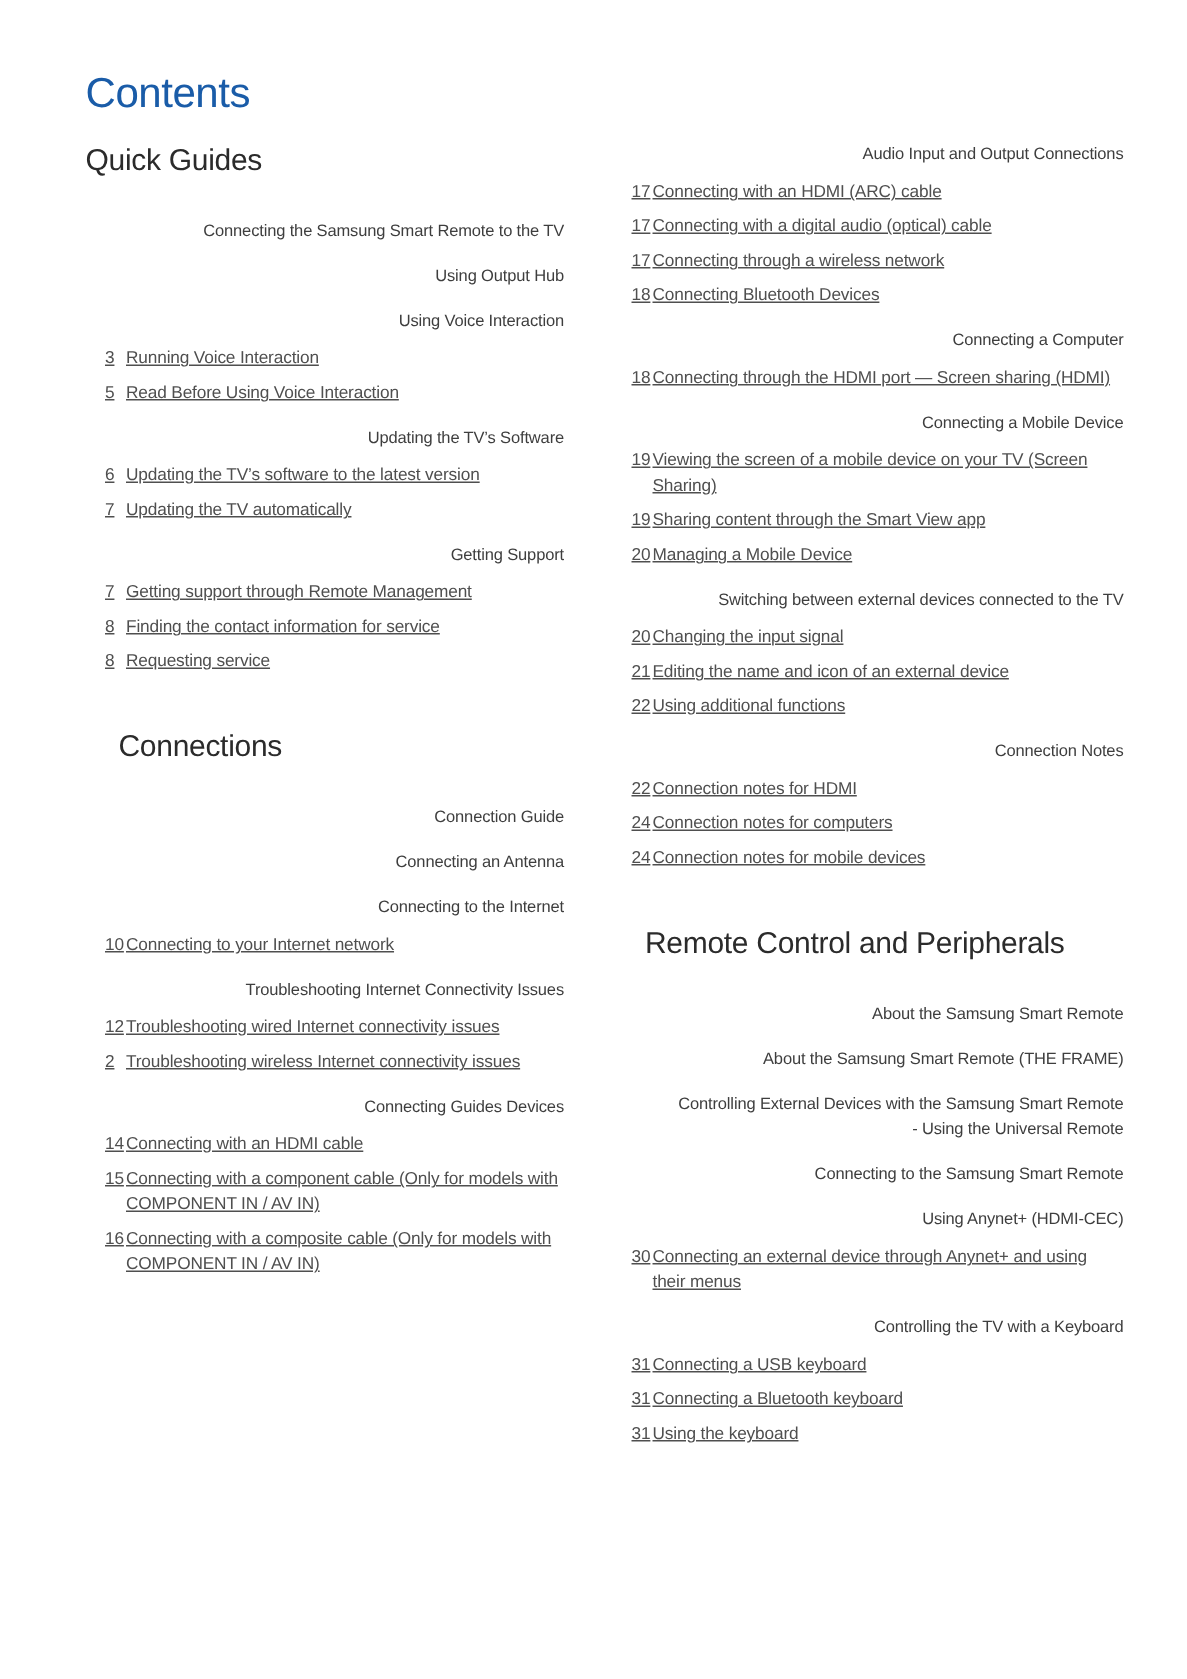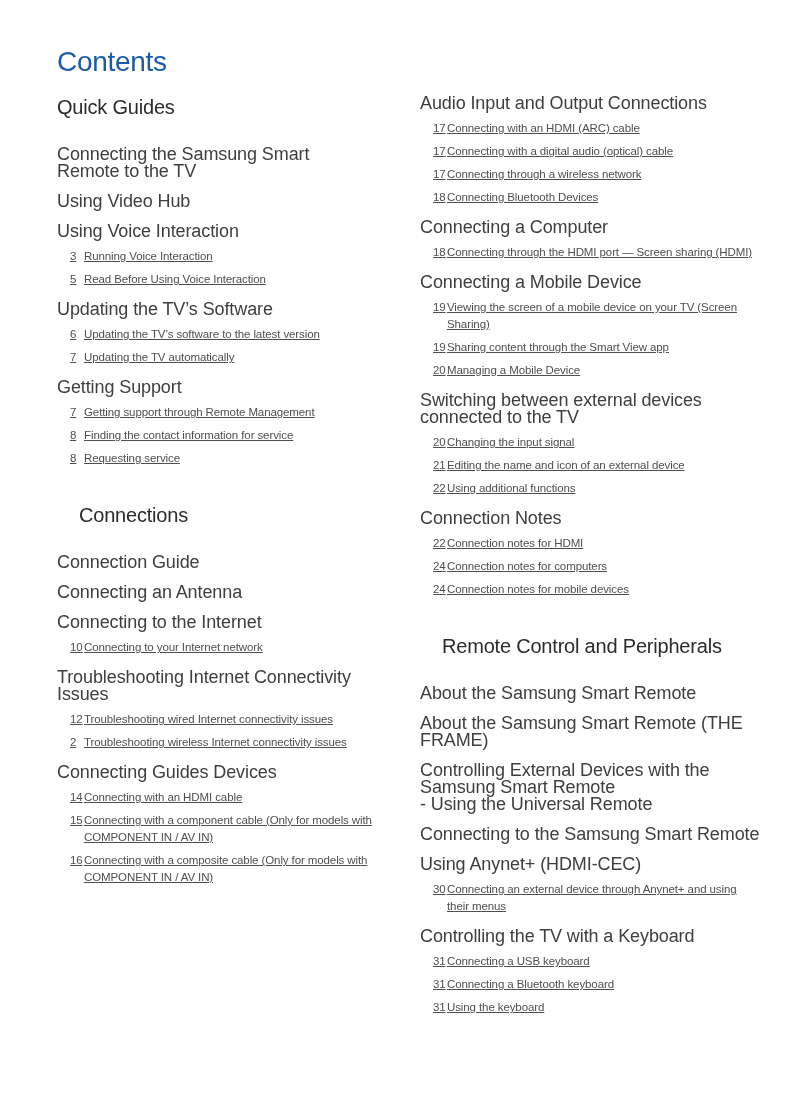--- a/index.html
+++ b/index.html
@@ -20,42 +20,43 @@
     font-size: 28px;
     font-weight: 500;
     letter-spacing: -0.3px;
     color: #1a5ca8;
     line-height: 1.15;
     margin-bottom: 17px;
   }
   .columns {
     display: flex;
     align-items: flex-start;
-    gap: 44px;
+    gap: 32px;
   }
   .col { flex: 0 0 auto; }
   .col-1 { width: 319px; }
   .col-2 { width: 341px; }
   .section {
     font-size: 20px;
     font-weight: 400;
     letter-spacing: -0.2px;
     color: #2b2b2b;
     line-height: 1.2;
     margin-bottom: 27px;
   }
   .section:not(:first-child) { margin-top: 36px; margin-left: 22px; }
   .group { margin-bottom: 13px; }
   .group-title {
-    font-size: 18px;
+    font-size: 11px;
     color: #3e3e3e;
     line-height: 17px;
     letter-spacing: -0.1px;
     white-space: pre-line;
     cursor: pointer;
+    text-align: right;
   }
   .item {
     display: flex;
     align-items: flex-start;
     margin-top: 6px;
     font-size: 11.5px;
     color: #4f4f4f;
     line-height: 17px;
     letter-spacing: -0.1px;
     cursor: pointer;
@@ -77,21 +78,21 @@
 
 <div class="page">
   <h1 class="doc-title">Contents</h1>
   <div class="columns">
       <div class="col col-1">
         <h2 class="section">Quick Guides</h2>
         <div class="group">
           <div class="group-title">Connecting the Samsung Smart Remote to the TV</div>
         </div>
         <div class="group">
-          <div class="group-title">Using Video Hub</div>
+          <div class="group-title">Using Output Hub</div>
         </div>
         <div class="group">
           <div class="group-title">Using Voice Interaction</div>
           <div class="item">
             <span class="pagenum">3</span>
             <span class="item-label">Running Voice Interaction</span>
           </div>
           <div class="item">
             <span class="pagenum">5</span>
             <span class="item-label">Read Before Using Voice Interaction</span>

